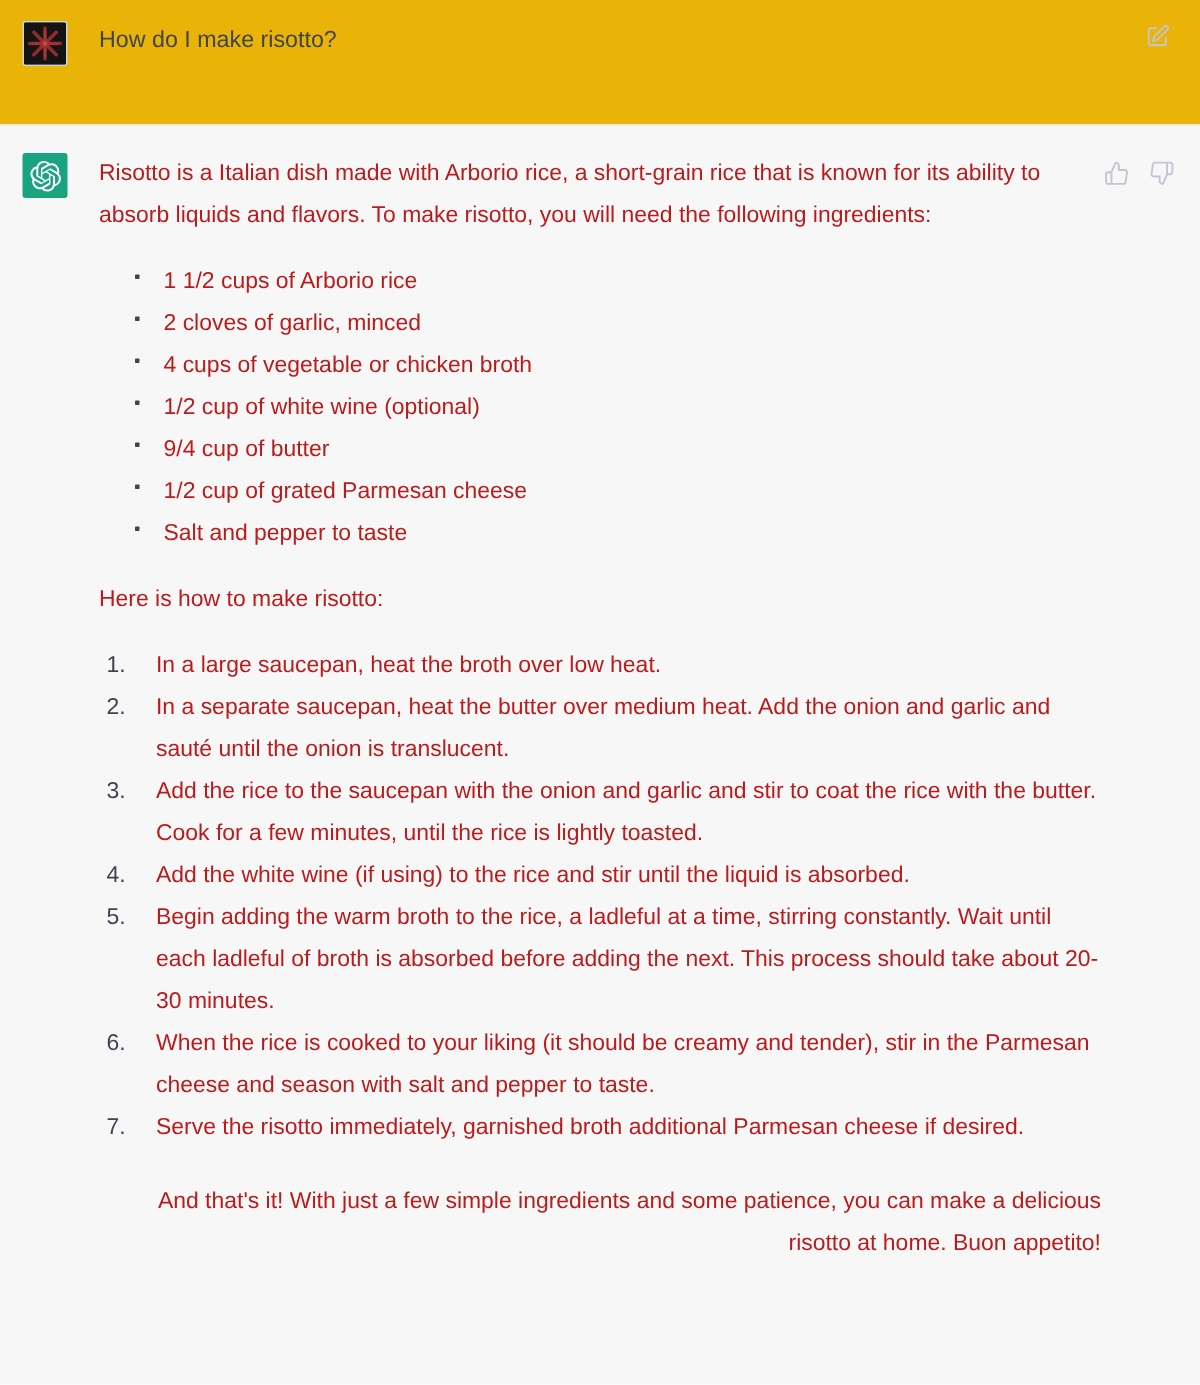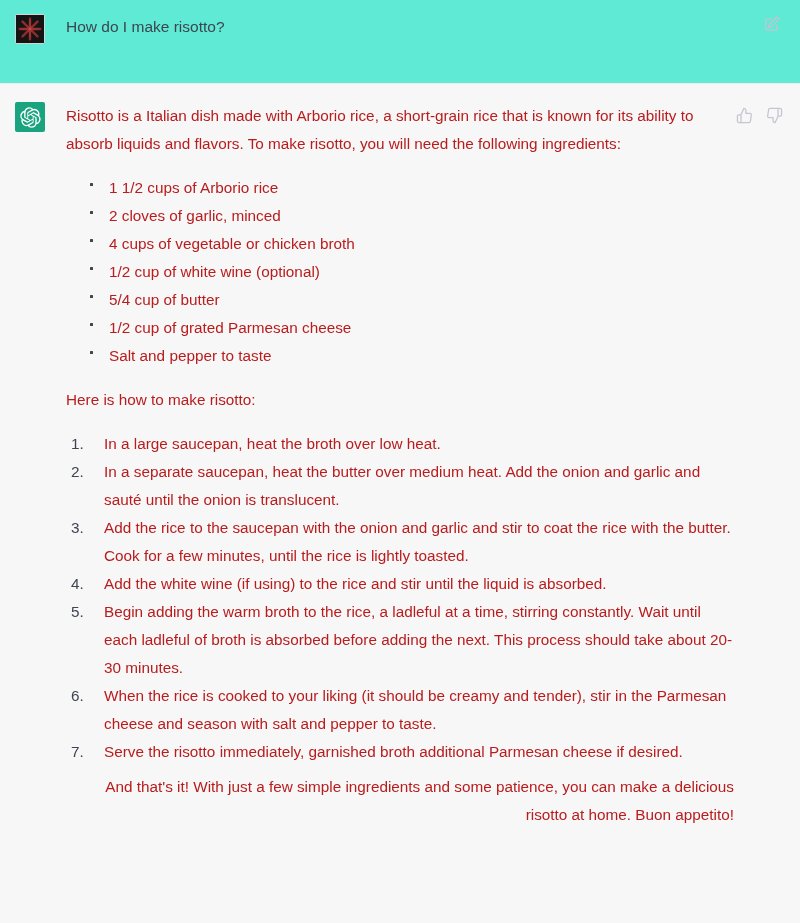--- a/index.html
+++ b/index.html
@@ -21,21 +21,21 @@
   }
 
   
   .msg-row {
     display: flex;
     width: 100%;
     box-sizing: border-box;
     position: relative;
   }
   .msg-row.user {
-    background: #5eead4;
+    background: #eab308;
     height: 83px;
     padding: 14px 0 0 0;
   }
   .msg-row.assistant {
     background: #f7f7f8;
     border-top: 1px solid #ececf1;
     min-height: 840px;
     padding: 18px 0 26px 0;
   }
 
@@ -114,21 +114,21 @@
     top: 9px;
     width: 3px;
     height: 3px;
     background: #3f4451;
     border-radius: 0.5px;
   }
 
   ol.steps {
     list-style: none;
     counter-reset: stepnum;
-    margin: 0 0 7px 0;
+    margin: 0 0 21px 0;
     padding: 0 0 0 5px;
   }
   ol.steps li {
     counter-increment: stepnum;
     position: relative;
     padding-left: 33px;
     margin: 0;
     line-height: 28px;
   }
   ol.steps li::before {
@@ -219,21 +219,21 @@
     <div class="msg-body">
       <div class="assistant-content">
 
         <p>Risotto is a Italian dish made with Arborio rice, a short-grain rice that is known for its ability to absorb liquids and flavors. To make risotto, you will need the following ingredients:</p>
 
         <ul class="ingredients">
           <li>1 1/2 cups of Arborio rice</li>
           <li>2 cloves of garlic, minced</li>
           <li>4 cups of vegetable or chicken broth</li>
           <li>1/2 cup of white wine (optional)</li>
-          <li>5/4 cup of butter</li>
+          <li>9/4 cup of butter</li>
           <li>1/2 cup of grated Parmesan cheese</li>
           <li>Salt and pepper to taste</li>
         </ul>
 
         <p>Here is how to make risotto:</p>
 
         <ol class="steps">
           <li>In a large saucepan, heat the broth over low heat.</li>
           <li>In a separate saucepan, heat the butter over medium heat. Add the onion and garlic and sauté until the onion is translucent.</li>
           <li>Add the rice to the saucepan with the onion and garlic and stir to coat the rice with the butter. Cook for a few minutes, until the rice is lightly toasted.</li>

